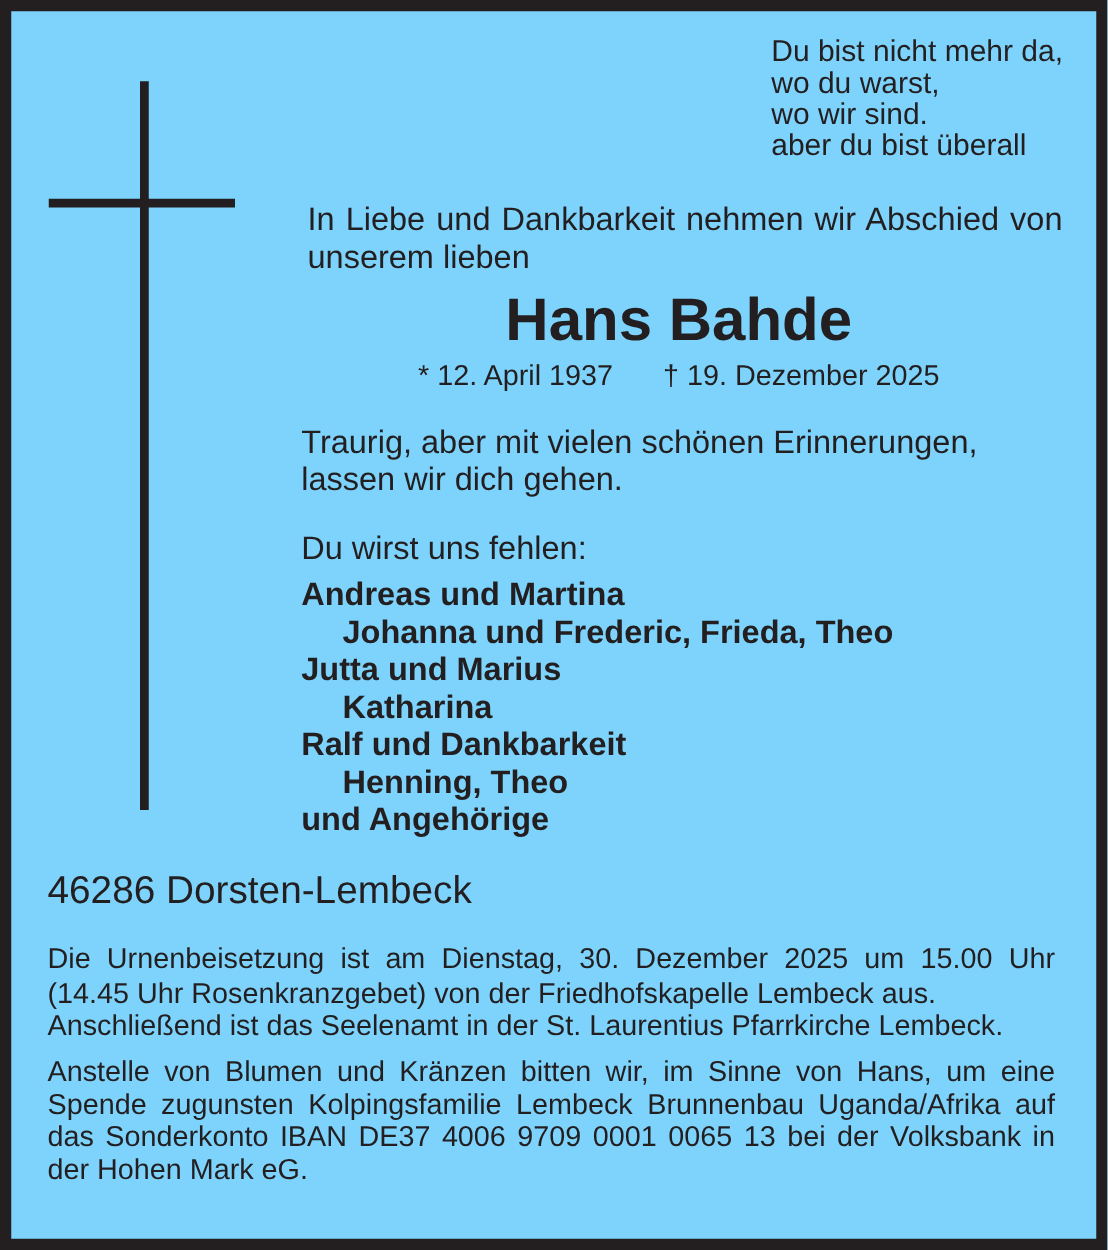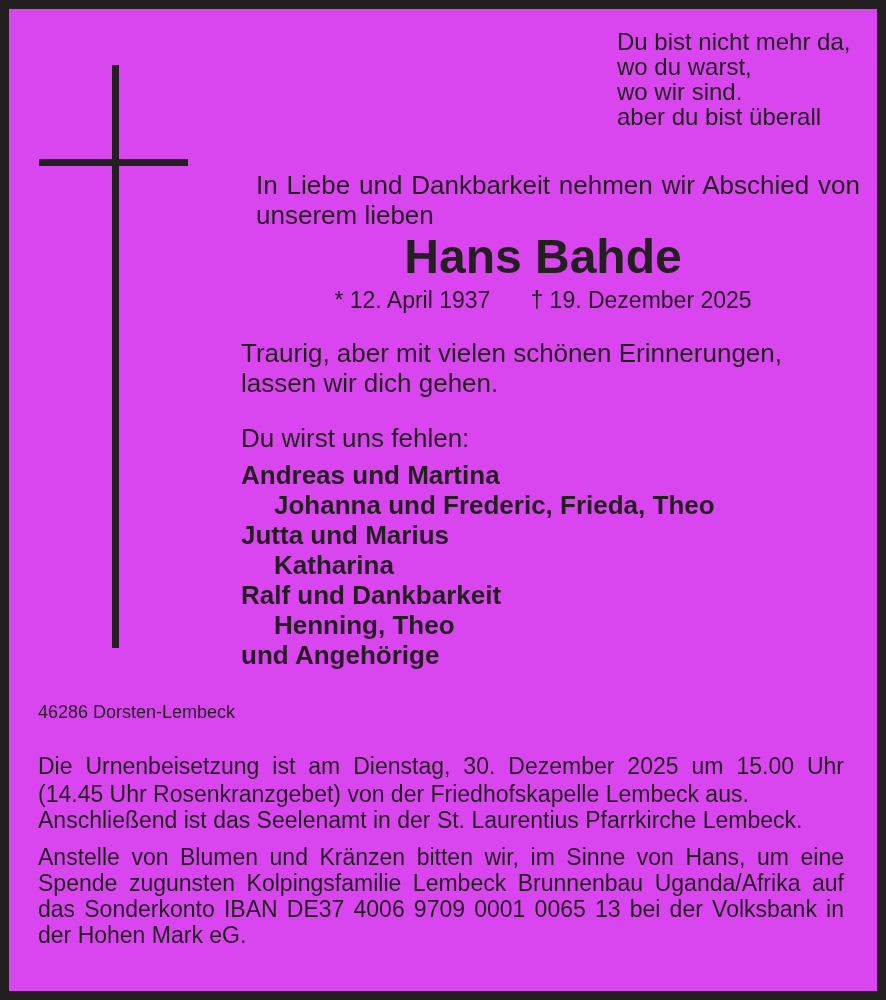--- a/index.html
+++ b/index.html
@@ -6,21 +6,21 @@
   html, body { margin: 0; padding: 0; }
   body {
     width: 886px; height: 1000px;
     background: #ffffff;
     font-family: "Liberation Sans", "DejaVu Sans", sans-serif;
     color: #231f20;
   }
   .sheet {
     position: relative;
     width: 886px; height: 1000px;
-    background: #d946ef;
+    background: #7dd3fc;
     overflow: hidden;
   }
   .frame {
     position: absolute; inset: 0;
     border: 9px solid #231f20;
     pointer-events: none;
   }
   
   .cross-v {
     position: absolute; left: 112px; top: 65px;
@@ -31,21 +31,21 @@
     width: 149px; height: 7px; background: #231f20;
   }
   .epigraph {
     position: absolute; left: 617px; top: 29px;
     font-size: 24px; line-height: 25px;
     white-space: nowrap;
   }
   .intro {
     position: absolute; left: 241px; top: 155px; width: 604px;
     font-size: 26px; line-height: 30px;
-    text-align: justify; margin: 15px;
+    text-align: justify; margin: 5px;
   }
   .name {
     position: absolute; left: 241px; top: 231px; width: 604px;
     font-size: 48px; line-height: 52px; font-weight: bold;
     text-align: center; margin: 0;
   }
   .dates {
     position: absolute; left: 241px; top: 287px; width: 604px;
     font-size: 23px; line-height: 26px;
     display: flex; justify-content: center; column-gap: 40px;
@@ -58,21 +58,21 @@
     position: absolute; left: 241px; top: 423px; width: 604px;
     font-size: 26px; line-height: 30px; margin: 0;
   }
   .mourners {
     position: absolute; left: 241px; top: 460px; width: 604px;
     font-size: 26px; line-height: 30px; font-weight: bold;
   }
   .mourner.indented { margin-left: 33px; }
   .location {
     position: absolute; left: 38px; top: 699px; width: 806px;
-    font-size: 18px; line-height: 26px; margin: 0;
+    font-size: 31px; line-height: 26px; margin: 0;
   }
   .funeral-info {
     position: absolute; left: 38px; top: 752px; width: 806px;
     font-size: 23px; line-height: 28px; margin: 0;
     text-align: justify;
   }
   .requiem-info {
     position: absolute; left: 38px; top: 807px; width: 806px;
     font-size: 23px; line-height: 26px; margin: 0;
   }

